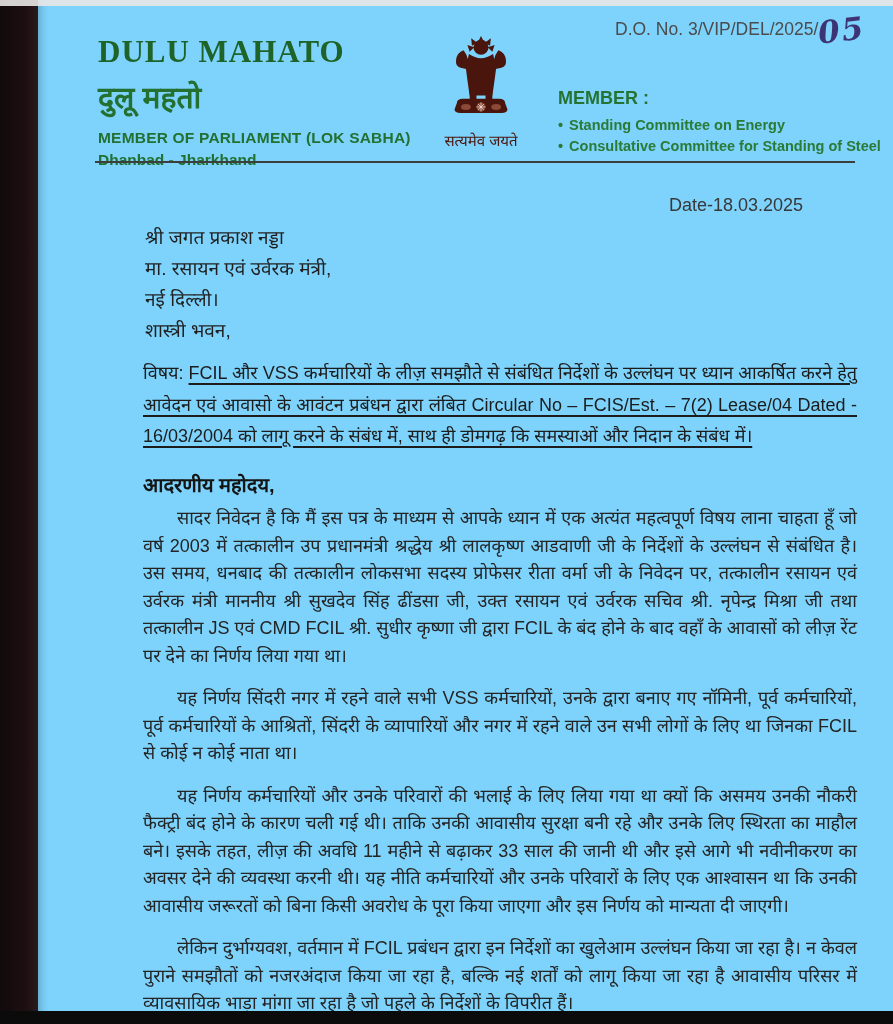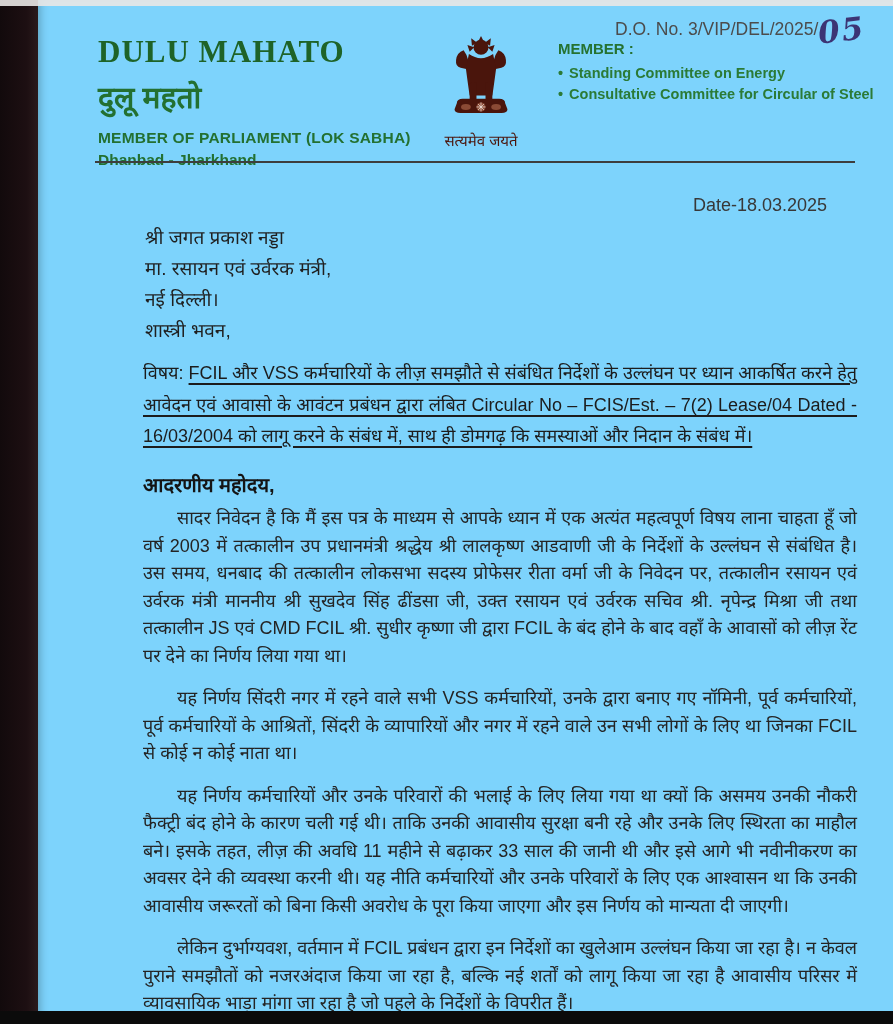--- a/index.html
+++ b/index.html
@@ -27,28 +27,28 @@
   .emblem svg{display:block;margin:0 auto;}
   .emblem-motto{font-size:15px;font-weight:normal;color:#4b140b;margin-top:2px;white-space:nowrap;}
 
   .do-line{position:absolute;left:577px;top:12px;width:280px;font-size:17.5px;
            color:#4c4c4c;white-space:nowrap;}
   .handwritten{display:inline-block;font-family:"DejaVu Serif",serif;font-style:italic;
                font-size:31px;font-weight:bold;color:#3c3474;transform:rotate(-7deg);
                vertical-align:-6px;letter-spacing:2px;}
 
   .member-block{position:absolute;left:520px;top:40px;color:#257231;}
-  .member-heading{font-weight:bold;font-size:15px;margin-bottom:6px;}
+  .member-heading{font-weight:bold;font-size:18px;margin-bottom:6px;margin-top:48px;}
   .member-item{font-size:14.5px;font-weight:bold;line-height:21px;color:#2b7a36;}
   .member-item .bullet{margin-right:6px;}
 
   .rule{position:absolute;left:57px;top:161px;width:760px;height:2px;background:#3d3d3d;}
 
   
-  .date-line{position:absolute;left:655px;top:195px;font-size:18px;color:#383838;}
+  .date-line{position:absolute;left:631px;top:195px;font-size:18px;color:#383838;}
   .recipient{position:absolute;left:107px;top:222px;font-size:19px;line-height:31px;color:#1f1f1f;}
   .subject{position:absolute;left:105px;top:340px;width:714px;font-size:18px;
            line-height:31.5px;text-align:justify;color:#1c1c1c;}
   .subject .u{text-decoration:underline;text-decoration-thickness:1.5px;text-underline-offset:4px;}
   .salutation{position:absolute;left:105px;top:471px;font-size:20px;font-weight:bold;color:#141414;}
   .letter-body{position:absolute;left:105px;top:505px;width:714px;font-size:18px;
                line-height:27.5px;text-align:justify;color:#242424;}
   .letter-body p{margin:0 0 15px 0;text-indent:34px;}
 </style>
 </head>
@@ -92,21 +92,21 @@
       </svg>
       <div class="emblem-motto">सत्यमेव जयते</div>
     </div>
 
     <div class="do-line"><span>D.O. No. 3/VIP/DEL/2025/</span><span class="handwritten">05</span>
     </div>
 
     <div class="member-block">
       <div class="member-heading">MEMBER :</div>
       <div class="member-item"><span class="bullet">•</span><span>Standing Committee on Energy</span></div>
-      <div class="member-item"><span class="bullet">•</span><span>Consultative Committee for Circular of Steel</span></div>
+      <div class="member-item"><span class="bullet">•</span><span>Consultative Committee for Standing of Steel</span></div>
     </div>
 
     <div class="rule"></div>
 
     <div class="date-line">Date-18.03.2025</div>
 
     <div class="recipient">
       <div>श्री जगत प्रकाश नड्डा</div>
       <div>मा. रसायन एवं उर्वरक मंत्री,</div>
       <div>नई दिल्ली।</div>

